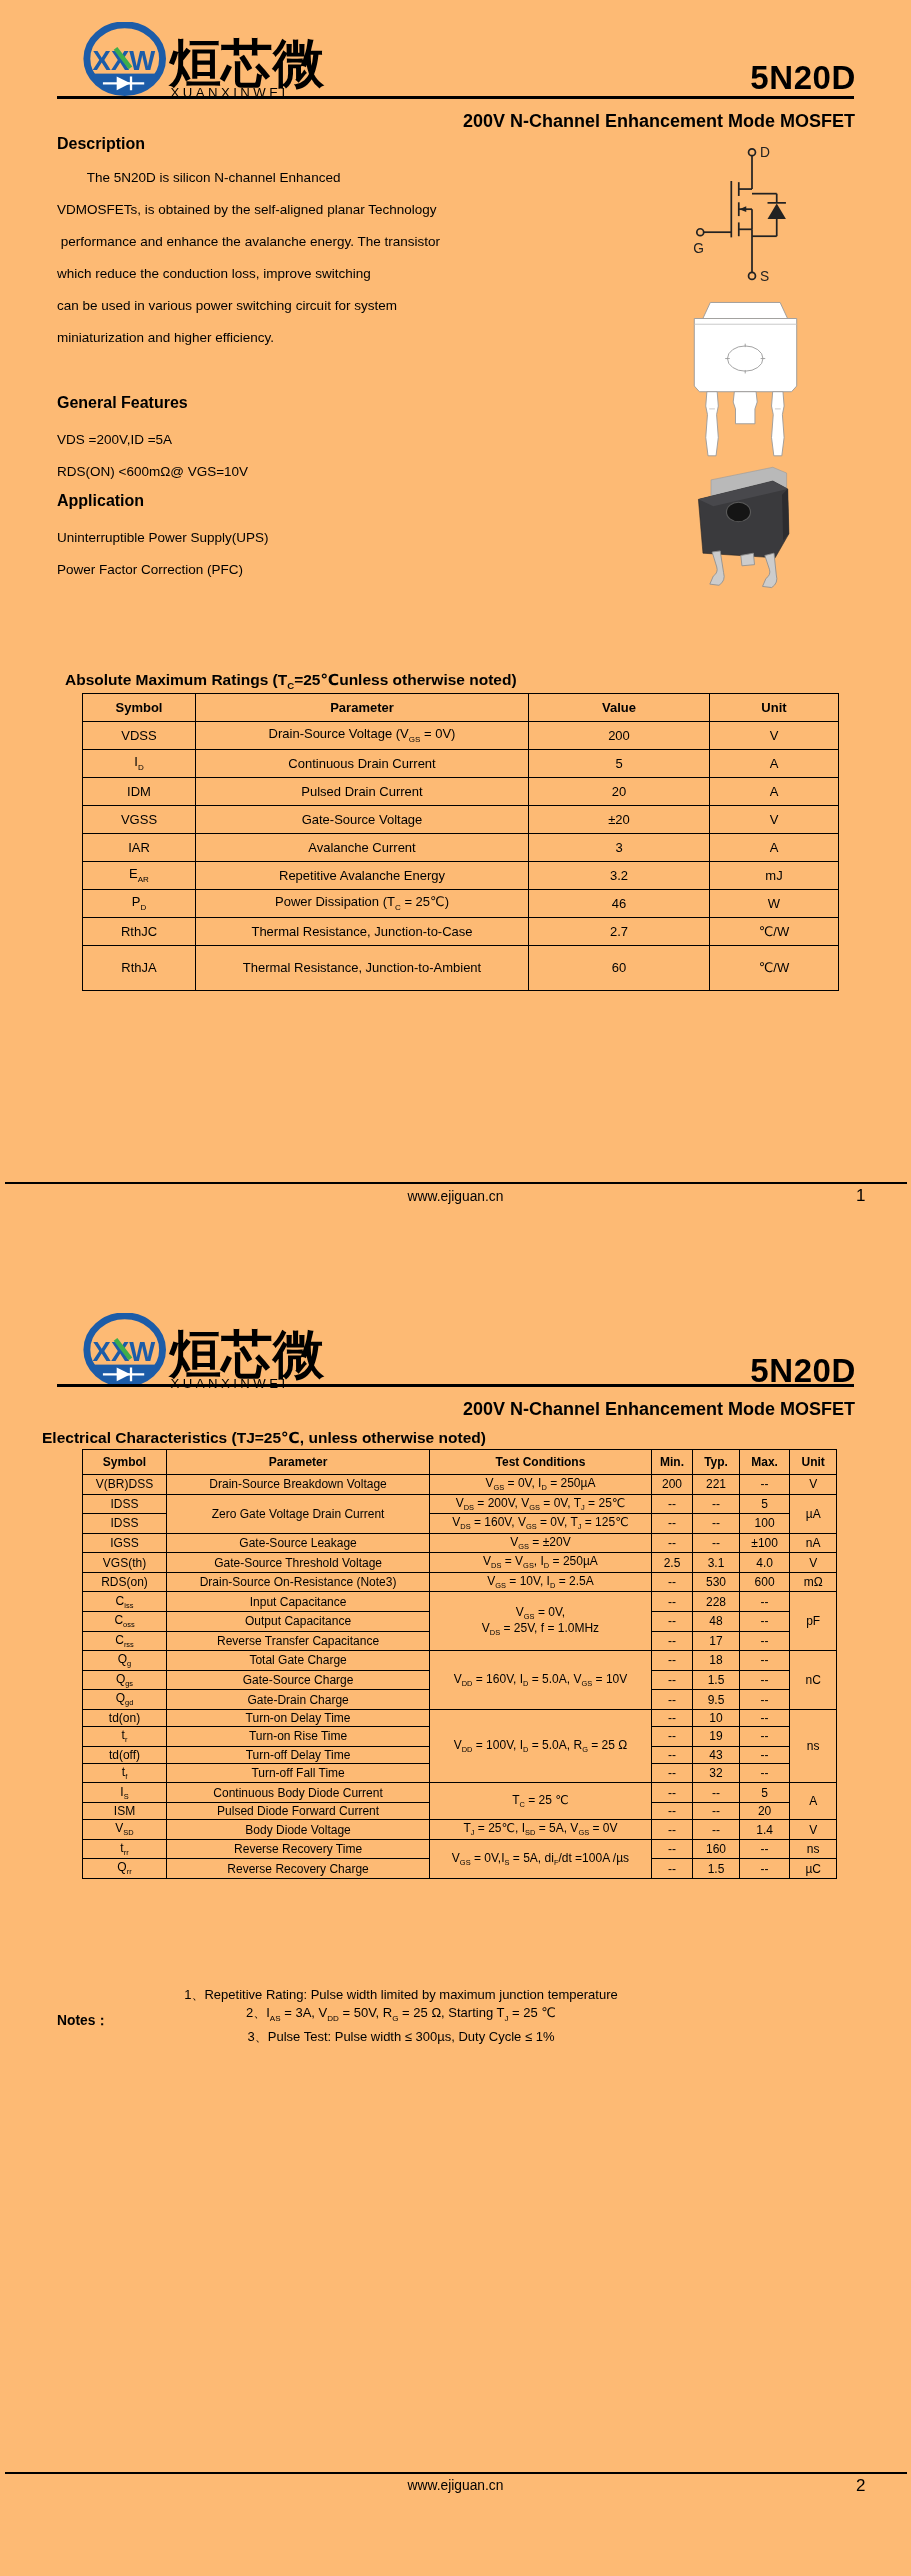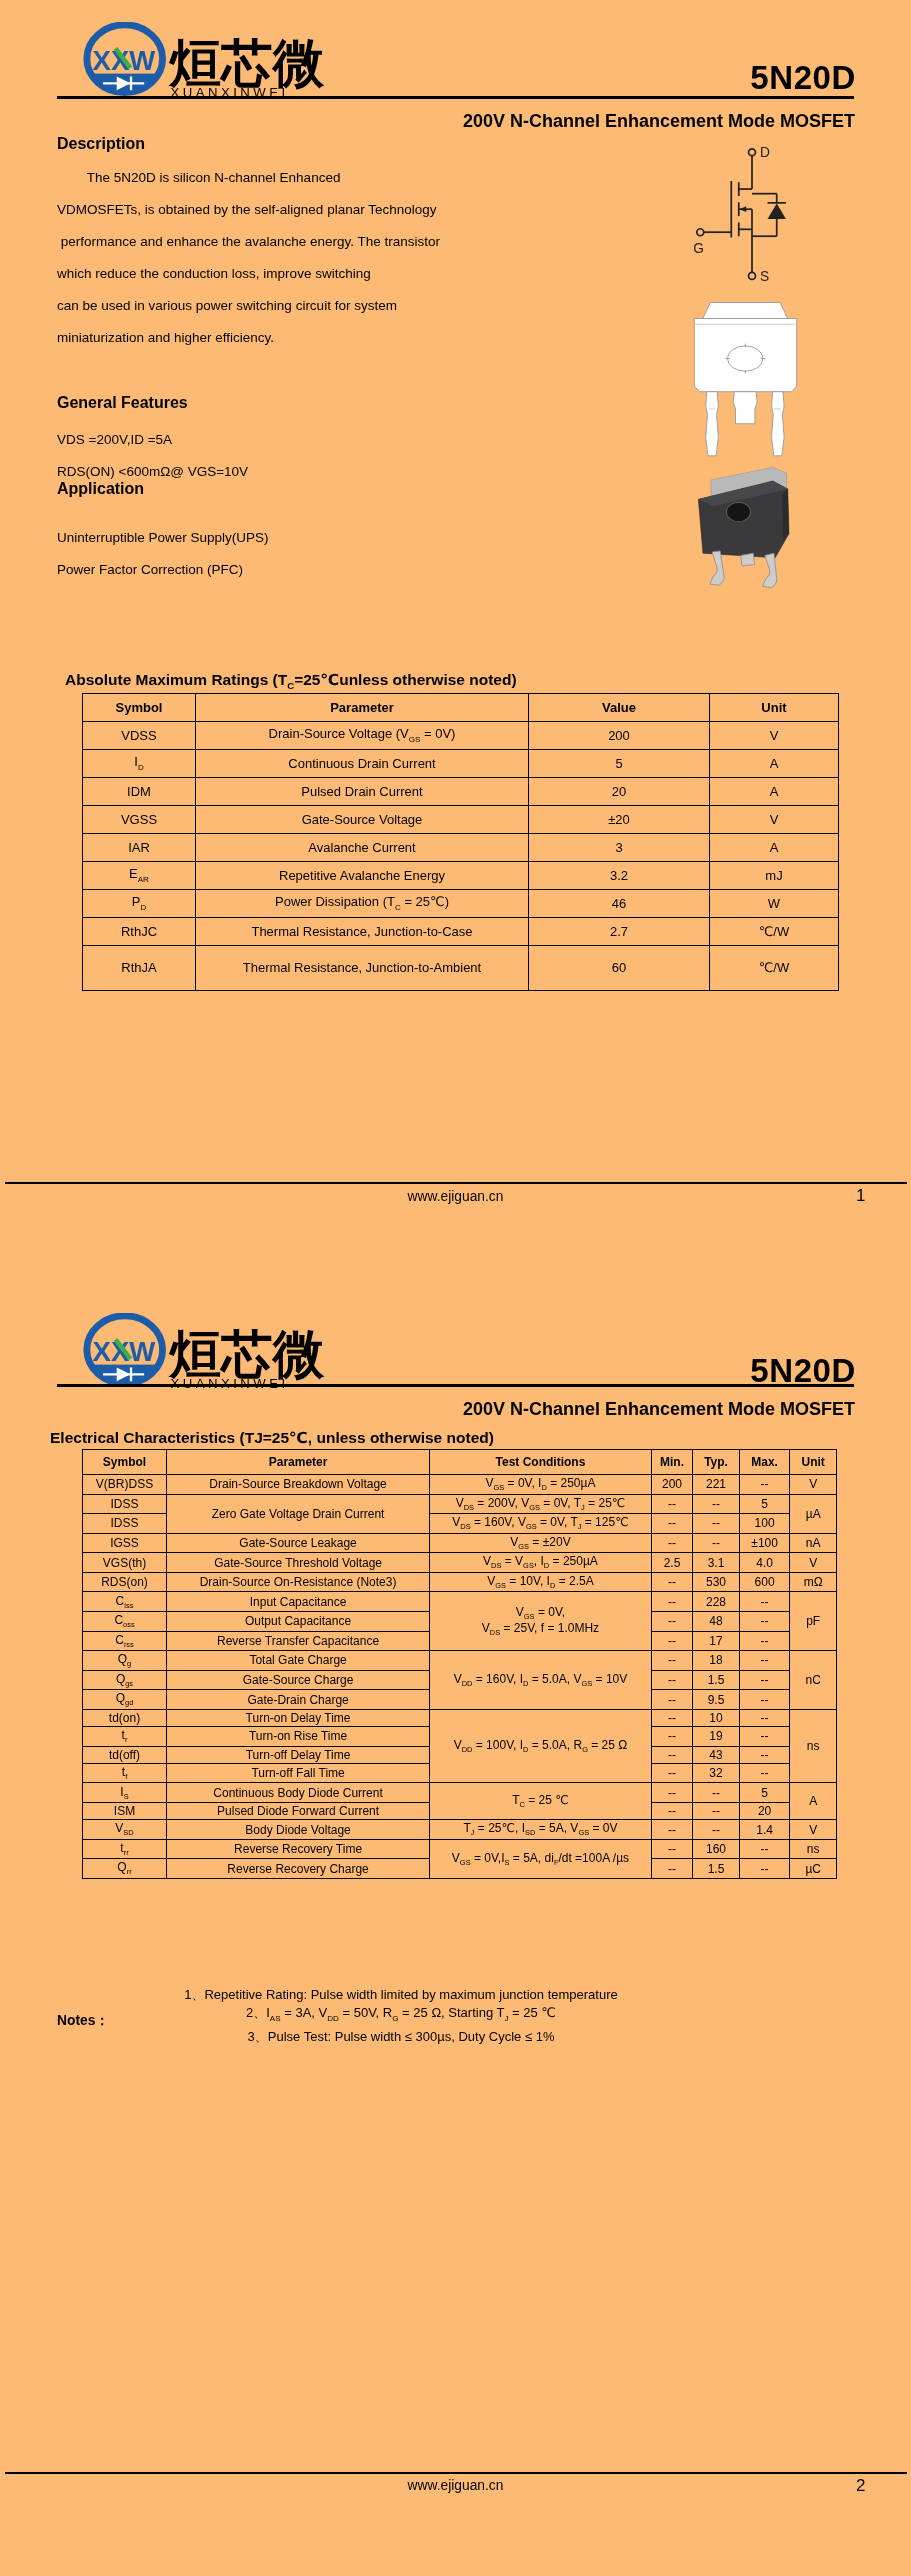--- a/index.html
+++ b/index.html
@@ -77,21 +77,21 @@
     <div>can be used in various power switching circuit for system</div>
     <div>miniaturization and higher efficiency.</div>
   </div>
 
   <div class="abs sec-heading" style="left:57px;top:394px;">General Features</div>
   <div class="abs body-lines" style="left:57px;top:424px;width:459px;">
     <div>VDS =200V,ID =5A</div>
     <div>RDS(ON) &lt;600mΩ@ VGS=10V</div>
   </div>
 
-  <div class="abs sec-heading" style="left:57px;top:480px;">Application</div>
+  <div class="abs sec-heading" style="left:57px;top:492px;">Application</div>
   <div class="abs body-lines" style="left:57px;top:522px;width:459px;">
     <div>Uninterruptible Power Supply(UPS)</div>
     <div>Power Factor Correction (PFC)</div>
   </div>
 
   <svg class="abs" style="left:683px;top:143px;" width="138" height="141" viewBox="0 0 240 245">
     <g stroke="#222" stroke-width="3" fill="none">
       <circle cx="120" cy="16" r="6"></circle>
       <line x1="120" y1="22" x2="120" y2="80"></line>
       <line x1="120" y1="80" x2="97" y2="80"></line>
@@ -245,21 +245,21 @@
     <text x="34" y="84" font-size="48" font-weight="bold" fill="#1c5ca8" font-family="Liberation Sans, DejaVu Sans, sans-serif">XXW</text>
     <line x1="74" y1="46" x2="100" y2="80" stroke="#3fae49" stroke-width="8"></line>
     <text x="168" y="102" font-size="90" font-weight="bold" fill="#000" font-family="DejaVu Sans, Liberation Sans, sans-serif">烜芯微</text>
     <text x="170" y="131" font-size="23" letter-spacing="6" fill="#000" font-family="Liberation Sans, DejaVu Sans, sans-serif">XUANXINWEI</text>
   </svg>
 
   <div class="abs part-number" style="top:64px;">5N20D</div>
   <div class="abs head-rule" style="top:96px;"></div>
   <div class="abs subtitle">200V N-Channel Enhancement Mode MOSFET</div>
 
-  <div class="abs table-title" style="left:50px;top:141px;text-align:right;">Electrical Characteristics (TJ=25℃, unless otherwise noted)</div>
+  <div class="abs table-title" style="left:42px;top:141px;text-align:right;">Electrical Characteristics (TJ=25℃, unless otherwise noted)</div>
 
   <div class="abs" style="left:82px;top:161px;width:755px;">
     <table class="ds ec">
       <colgroup>
           <col style="width:83px">
           <col style="width:260px">
           <col style="width:219px">
           <col style="width:41px">
           <col style="width:46px">
           <col style="width:50px">

